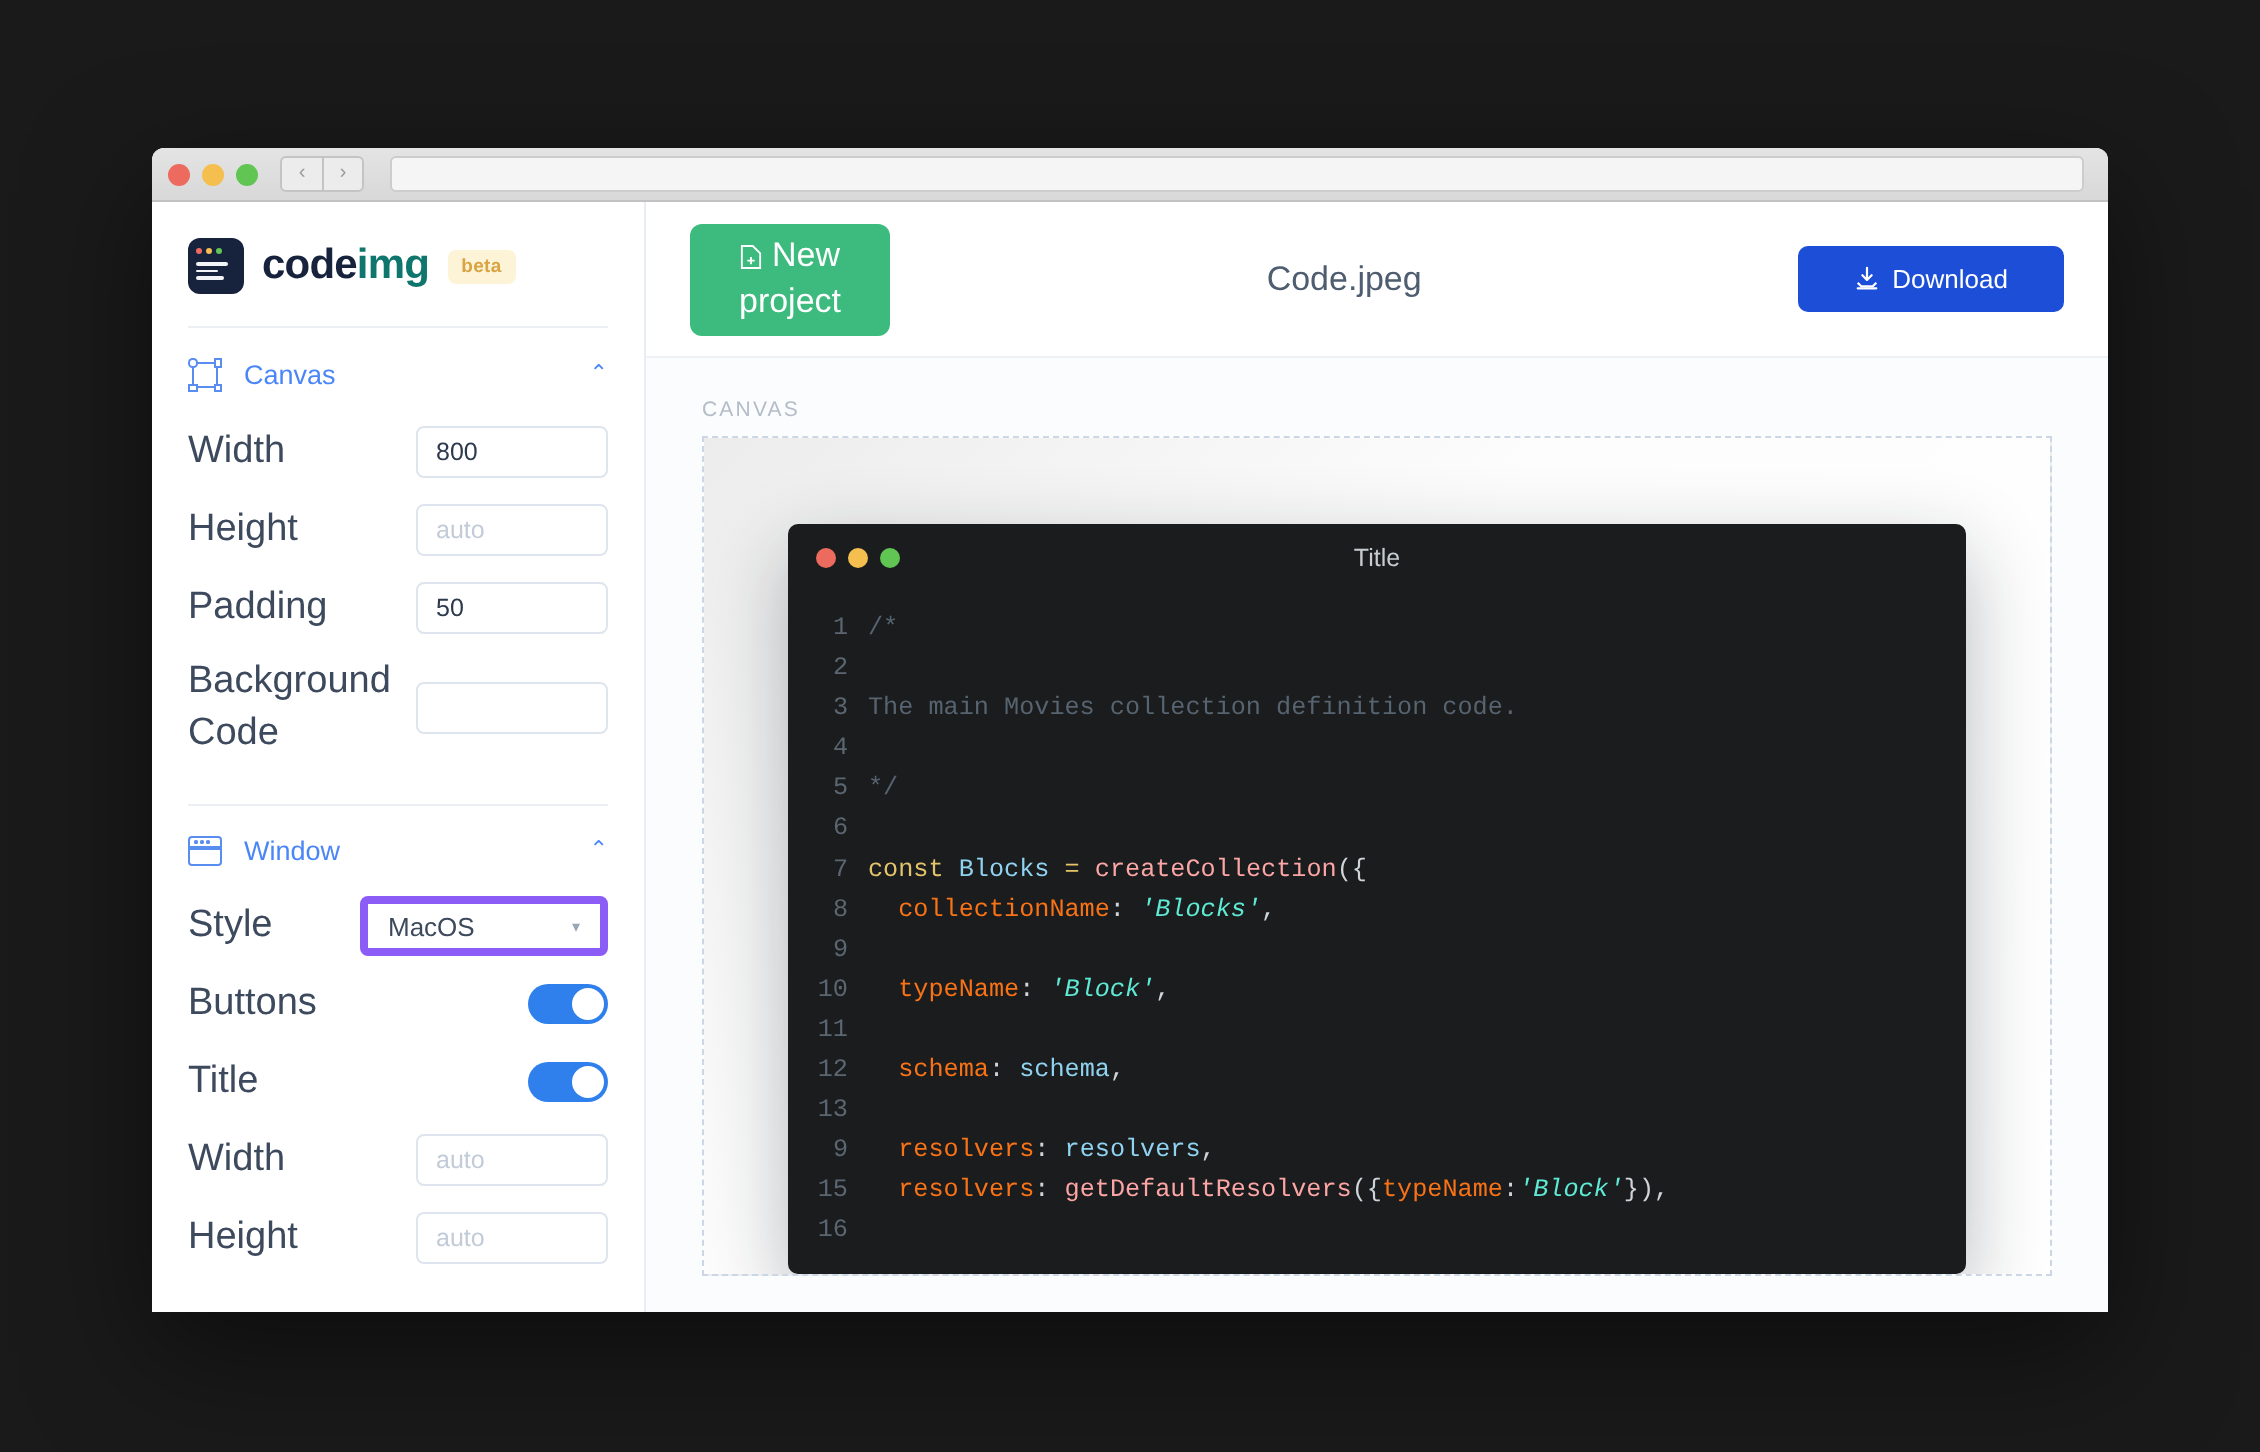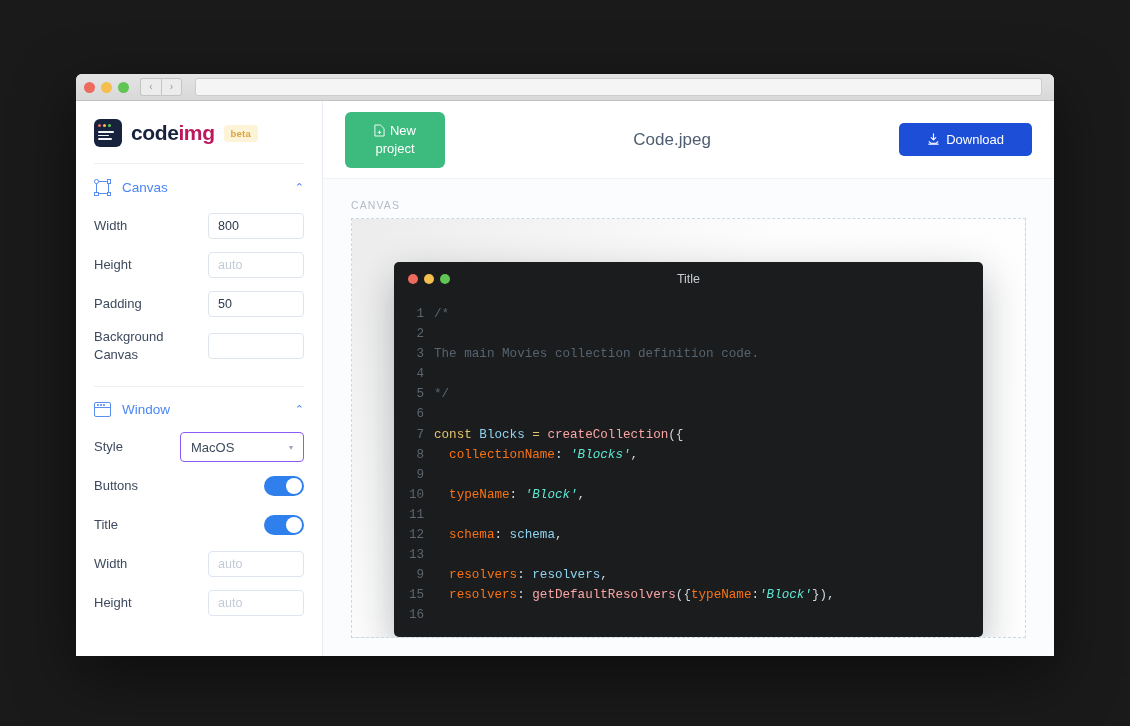--- a/index.html
+++ b/index.html
@@ -95,21 +95,21 @@
   .logo-dots i:nth-child(2) { background: #f4bf4f; }
   .logo-dots i:nth-child(3) { background: #61c554; }
   .logo-lines { display: flex; flex-direction: column; gap: 2px; margin-top: 2px; }
   .logo-lines span { height: 1.5px; background: #f2f4f7; border-radius: 1px; display: block; }
   .logo-lines span:nth-child(1) { width: 16px; }
   .logo-lines span:nth-child(2) { width: 11px; }
   .logo-lines span:nth-child(3) { width: 14px; }
 
   .logo-text { font-size: 21px; font-weight: bold; letter-spacing: -0.4px; }
   .logo-text .code { color: #17233c; }
-  .logo-text .img  { color: #be185d; }
+  .logo-text .img  { color: #0f766e; }
 
   .beta-badge {
     background: #fdf3d7;
     color: #d9a441;
     font-size: 9.5px;
     font-weight: bold;
     padding: 3px 7px;
     border-radius: 4px;
     letter-spacing: 0.2px;
   }
@@ -169,21 +169,21 @@
 
   .field-row {
     display: flex;
     align-items: center;
     justify-content: space-between;
     min-height: 30px;
     margin-bottom: 9px;
     gap: 8px;
   }
   .field-label {
-    font-size: 13px;
+    font-size: 19px;
     color: #3d4a5d;
     line-height: 1.35;
     max-width: 96px;
   }
 
   .text-input {
     width: 96px;
     height: 26px;
     border: 1px solid #dfe5ee;
     border-radius: 4px;
@@ -192,21 +192,21 @@
     color: #2d3a4d;
     font-family: "Liberation Sans", sans-serif;
     background: #fff;
     outline: none;
   }
   .text-input::placeholder { color: #c2cbd8; }
 
   .select-input {
     width: 124px;
     height: 30px;
-    border: 1px solid #8b5cf6;
+    border: 4px solid #8b5cf6;
     border-radius: 4px;
     padding: 0 10px;
     font-size: 13px;
     color: #3d4a5d;
     background: #fff;
     display: flex;
     align-items: center;
     justify-content: space-between;
     cursor: pointer;
   }
@@ -242,21 +242,21 @@
     flex-shrink: 0;
   }
 
   .btn-new {
     background: #3dba7d;
     color: #ffffff;
     border: none;
     border-radius: 6px;
     width: 100px;
     height: 56px;
-    font-size: 13px;
+    font-size: 17px;
     font-family: "Liberation Sans", sans-serif;
     cursor: pointer;
     display: flex;
     flex-direction: column;
     align-items: center;
     justify-content: center;
     line-height: 1.35;
     padding: 0 6px;
   }
   .btn-new .np-first { display: flex; align-items: center; gap: 5px; }
@@ -413,21 +413,21 @@
         </div>
         <div class="field-row">
           <span class="field-label">Height</span>
           <input class="text-input" placeholder="auto" style="">
         </div>
         <div class="field-row">
           <span class="field-label">Padding</span>
           <input class="text-input" value="50" style="">
         </div>
         <div class="field-row">
-          <span class="field-label">Background Canvas</span>
+          <span class="field-label">Background Code</span>
           <input class="text-input" style="">
         </div>
       </div>
 
       <div class="divider"></div>
 
       <div class="section-header">
         <div class="icon-window">
           <div class="wdots">
               <i></i>

